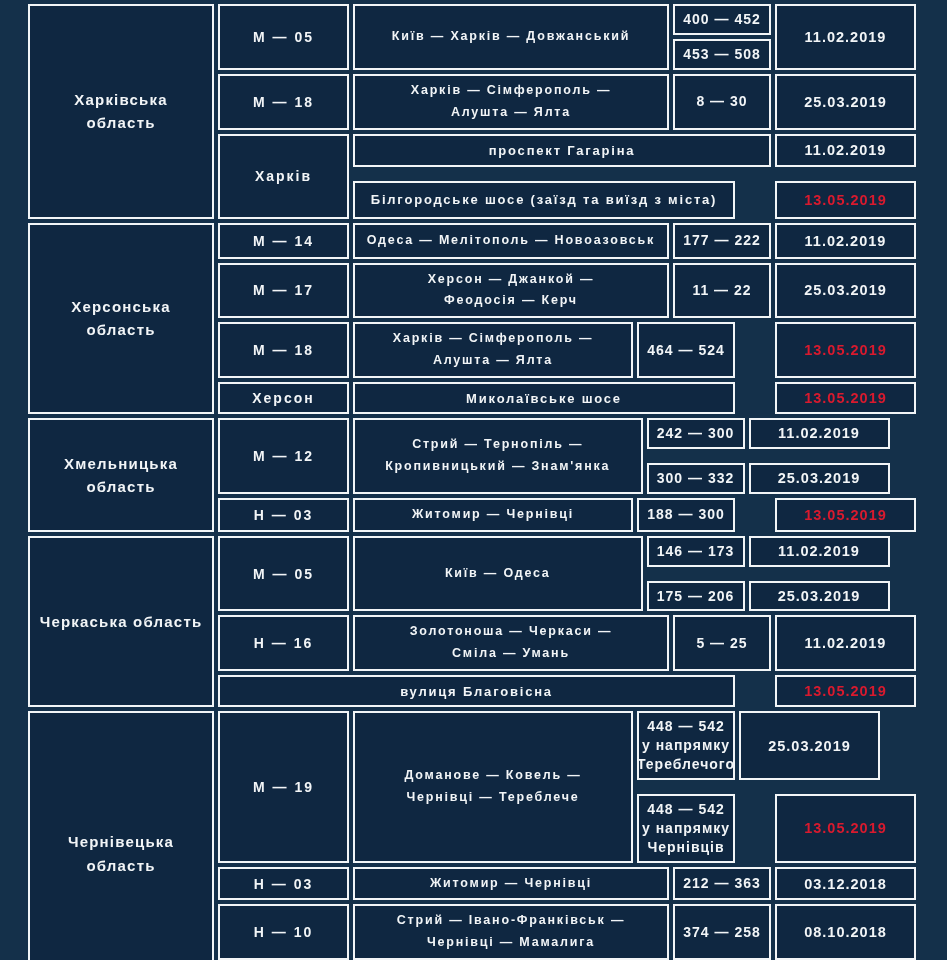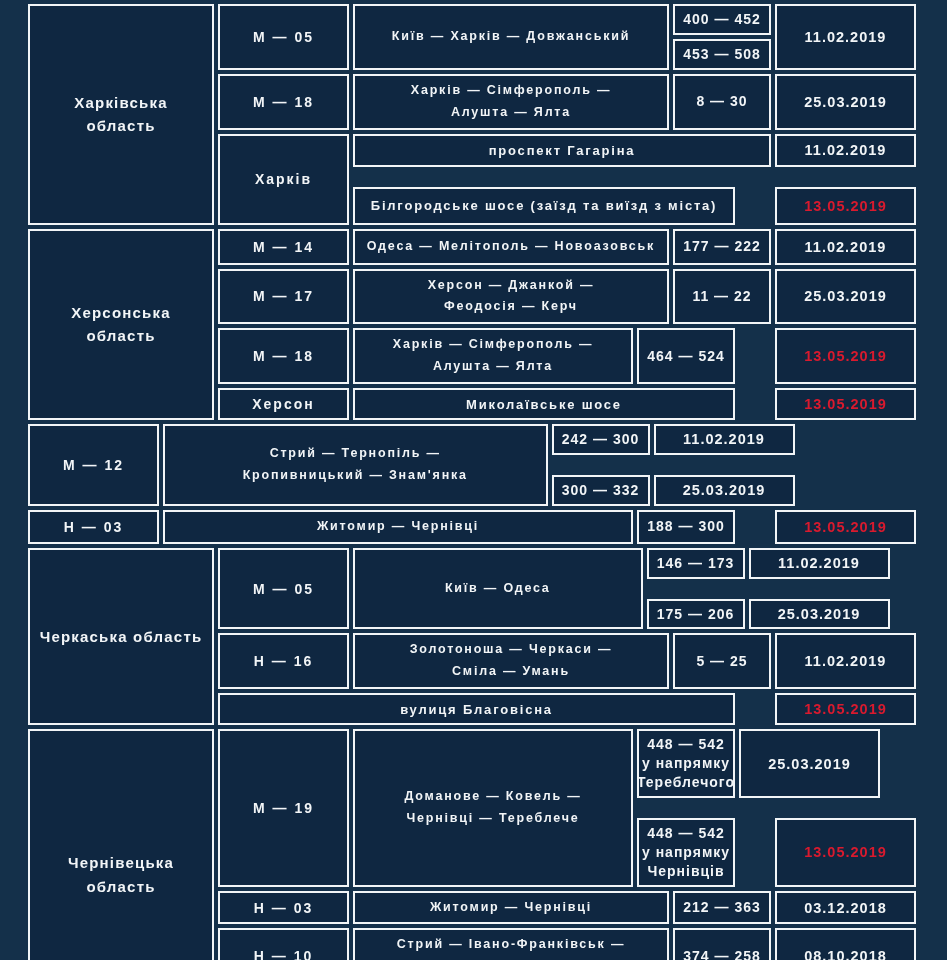--- a/index.html
+++ b/index.html
@@ -27,21 +27,21 @@
     white-space:pre-line;
   }
   .region-cell{width:186px;font-size:15px;letter-spacing:1.2px;line-height:1.55;}
   .code-cell{width:131px;font-size:14px;letter-spacing:2px;}
   .desc-cell{flex:1;font-size:12.5px;letter-spacing:1.8px;line-height:1.75;}
   .km-cell{width:98px;font-size:14px;letter-spacing:1px;line-height:1.35;padding:4px 2px;}
   .date-cell{width:141px;font-size:14.5px;letter-spacing:1px;}
   .date-cell.red{color:var(--red);margin-left:36px;}
   .km-col{display:flex;flex-direction:column;gap:4px;width:98px;}
   .km-col .cell{flex:1;width:auto;}
-  .pair-col{display:flex;flex-direction:column;gap:20px;flex:1;}
+  .pair-col{display:flex;flex-direction:column;gap:14px;flex:1;}
   .pair-row{display:flex;gap:4px;flex:1;}
   .wide-cell{flex:1;font-size:13px;letter-spacing:1.8px;}
 </style>
 </head>
 <body>
 
 <div class="page">
   <div class="table">
 
     <div class="section">
@@ -108,20 +108,21 @@
             <div class="pair-row" style="min-height:32px">
               <div class="cell wide-cell">Миколаївське шосе</div>
               <div class="cell date-cell red">13.05.2019</div>
             </div>
           </div>
         </div>
       </div>
     </div>
 
     <div class="section">
+      <div class="cell region-cell">Хмельницька область</div>
       <div class="rows">
         <div class="band" style="min-height:62px">
           <div class="cell code-cell">М — 12</div>
           <div class="cell desc-cell">Стрий — Тернопіль —
 Кропивницький — Знам'янка</div>
           <div class="pair-col">
             <div class="pair-row" style="min-height:29px">
               <div class="cell km-cell">242 — 300</div>
               <div class="cell date-cell">11.02.2019</div>
             </div>

